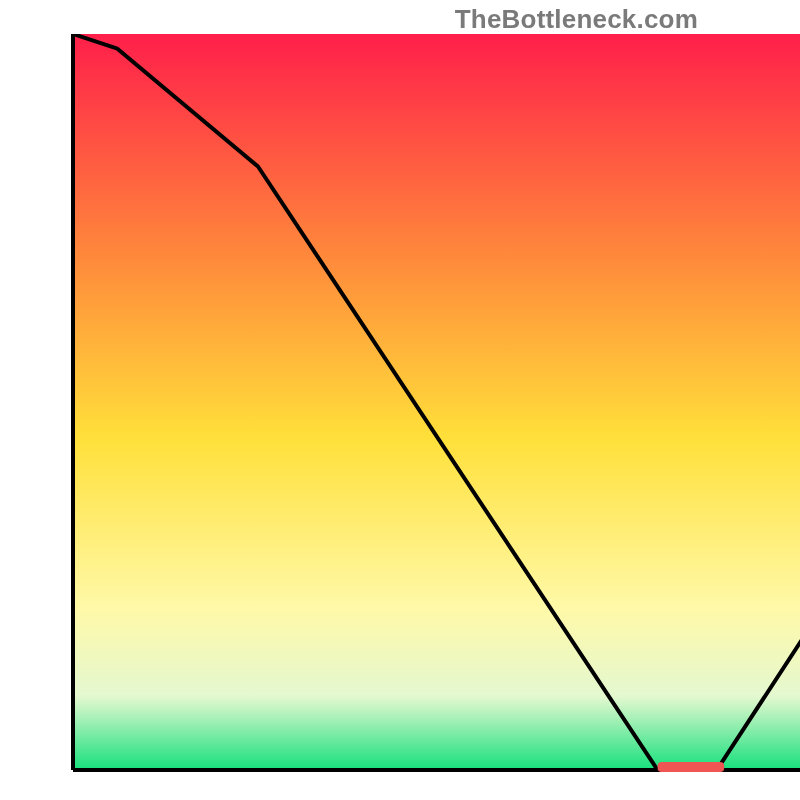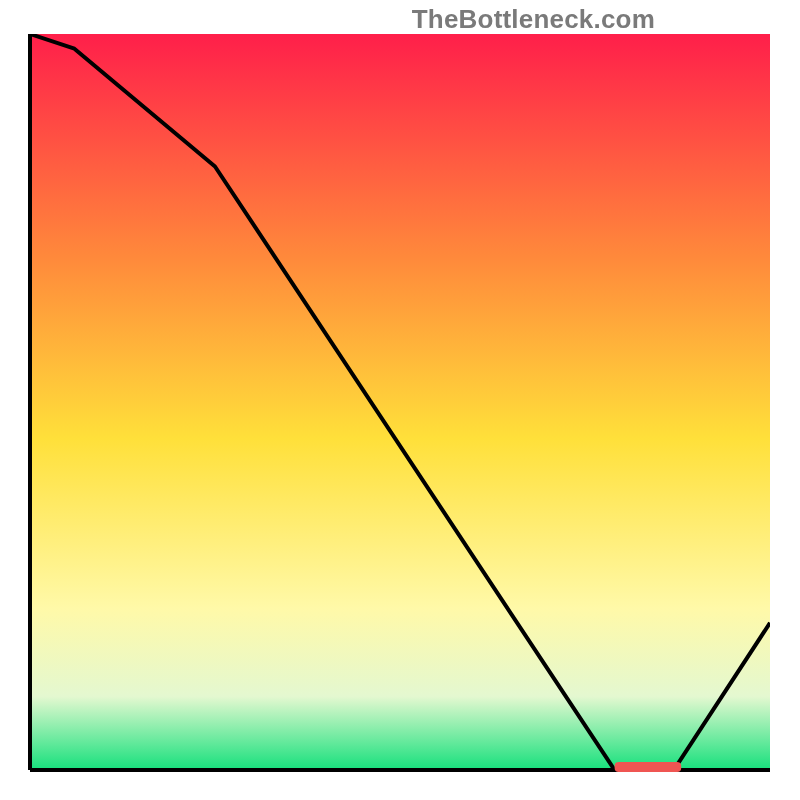--- a/index.html
+++ b/index.html
@@ -8,20 +8,21 @@
     width: 800px;
     height: 800px;
     overflow: hidden;
     background: #ffffff;
     font-family: Arial, Helvetica, sans-serif;
   }
   .wrap {
     position: relative;
     width: 665px;
     height: 800px;
+    padding-left: 43px;
   }
   .watermark {
     position: absolute;
     top: 4px;
     right: 10px;
     font-size: 26px;
     font-weight: 600;
     color: #7a7a7a;
     letter-spacing: 0.2px;
   }

